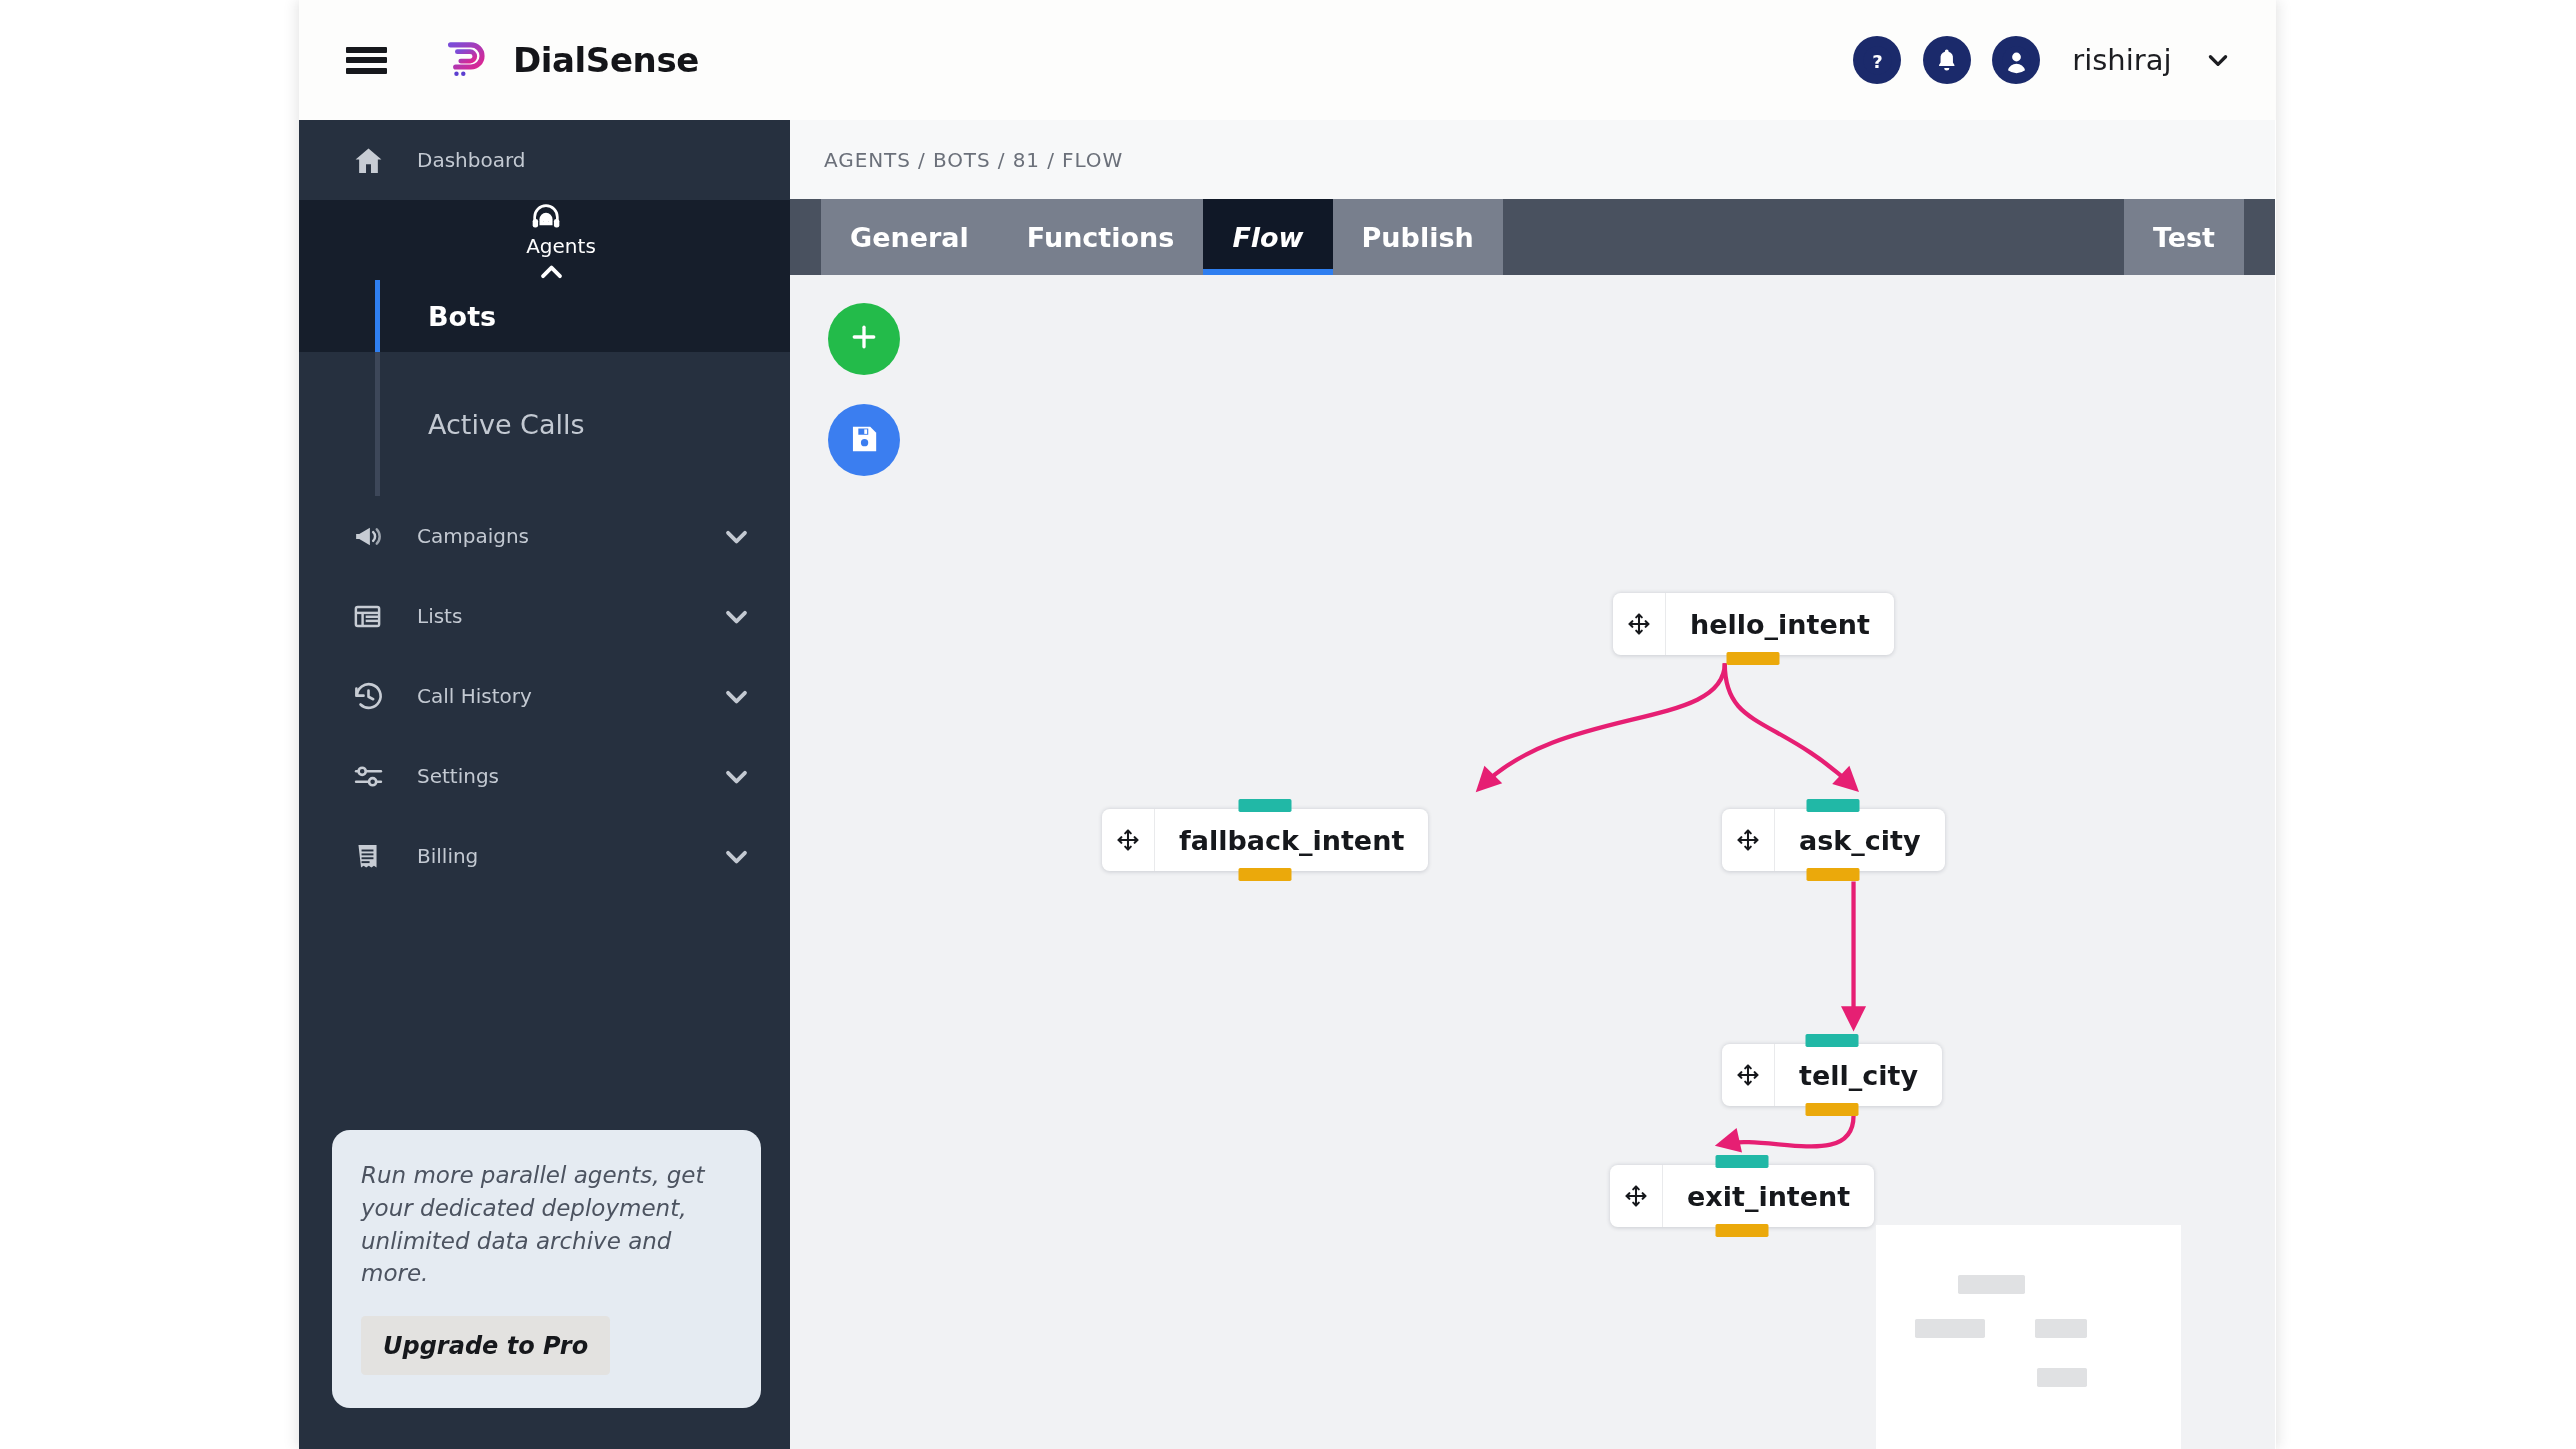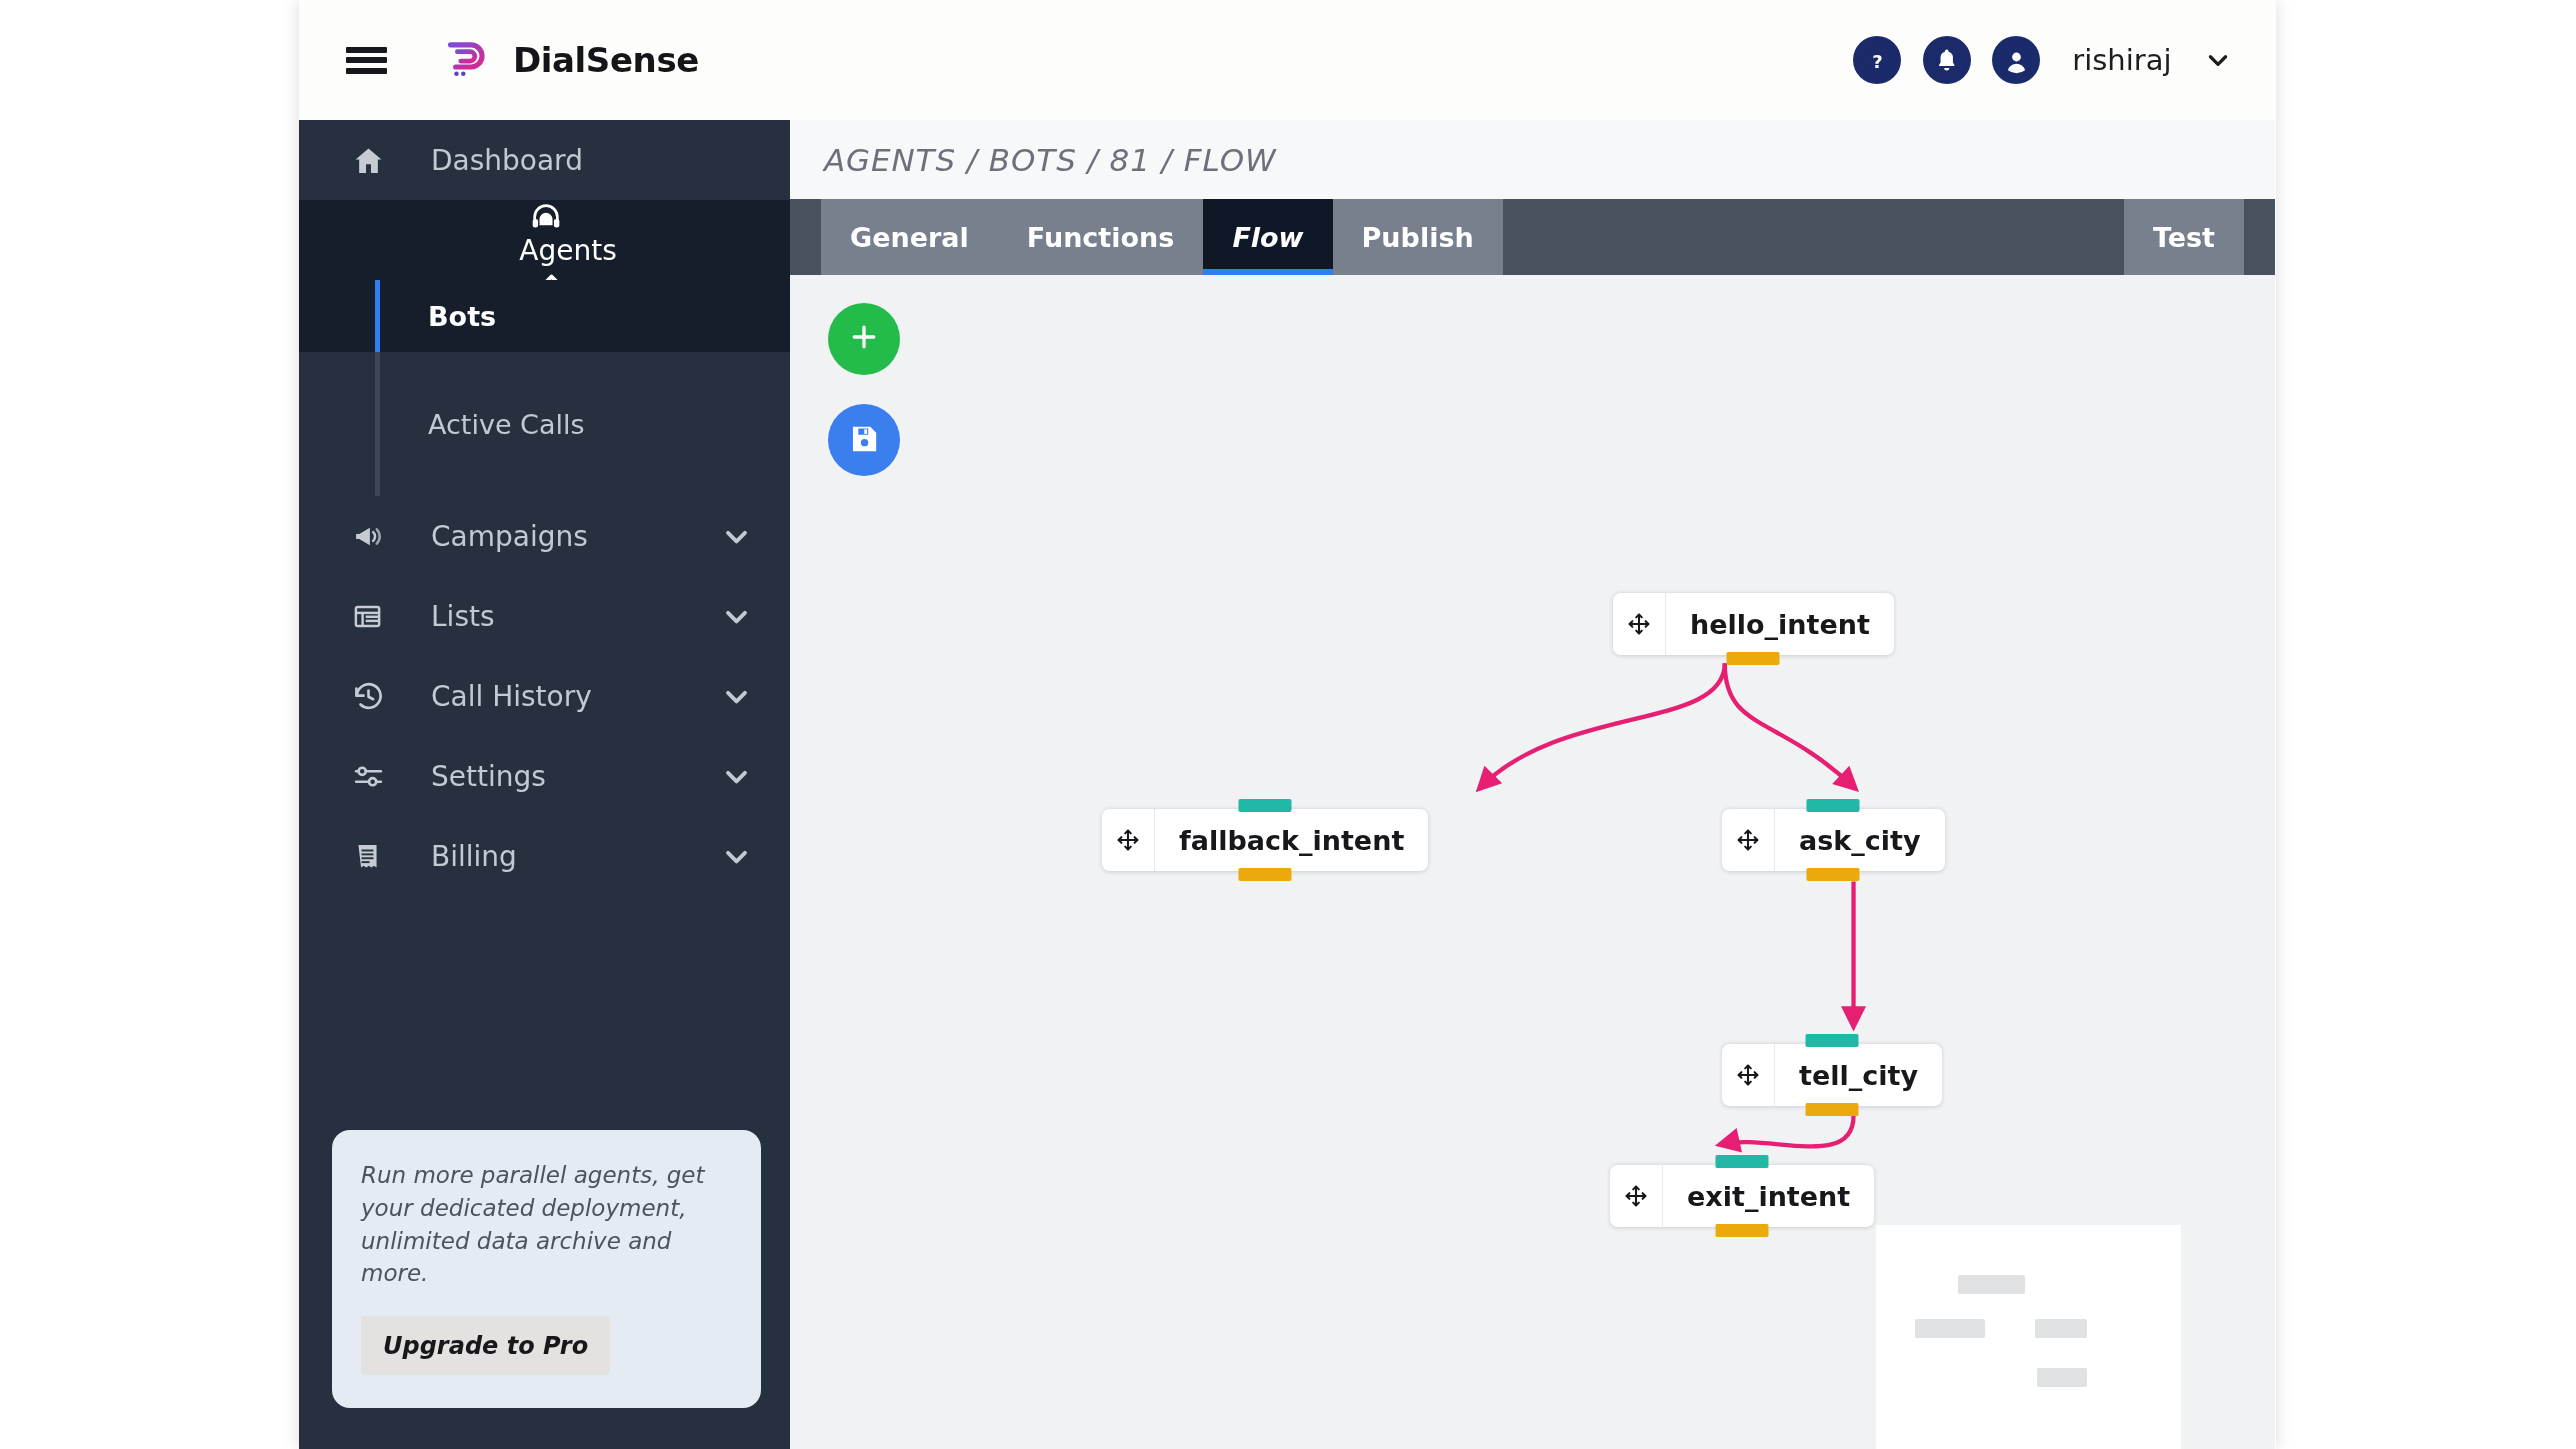--- a/index.html
+++ b/index.html
@@ -60,21 +60,21 @@
     width: 491px; height: 1329px;
     background: #26303f;
     overflow: hidden;
   }
   .nav-item {
     position: relative;
     height: 80px; display: flex; align-items: center;
     padding: 0 39px 0 53px; cursor: pointer;
   }
   .nav-item .nav-icon { width: 46px; flex: none; display: flex; align-items: center; color: #c7ccd4; }
-  .nav-item .nav-label { font-size: 28px; color: #c3c9d2; margin-left: 33px; flex: 1; }
+  .nav-item .nav-label { font-size: 20px; color: #c3c9d2; margin-left: 19px; flex: 1; }
   .nav-item .nav-chevron { color: #c3c9d2; display:flex; align-items:center; }
   .nav-item.expanded { background: #161e2b; flex-direction: column; }
   .nav-item.expanded .nav-label, .nav-item.expanded .nav-icon, .nav-item.expanded .nav-chevron { color: #ffffff; }
 
   .subnav { background: #161e2b; position: relative; }
   .subnav::before {
     content:""; position: absolute; left: 76px; top: 0; bottom: 0; width: 5.2px;
     background: #3d4759;
   }
   .sub-item {
@@ -109,21 +109,21 @@
   
   #main {
     position: absolute; left: 491px; top: 120px;
     width: 1485px; height: 1329px;
     background: #f4f5f6;
     overflow: hidden;
   }
   #breadcrumb {
     height: 79px; display: flex; align-items: center;
     padding-left: 34px; background: #f7f8f9;
-    font-size: 31px; color: #6b707a; letter-spacing: 0.9px; font-style: italic;
+    font-size: 20px; color: #6b707a; letter-spacing: 0.9px;
   }
 
   
   #tabbar {
     height: 76px; background: #ec4899; display: flex; align-items: stretch;
     position: relative;
   }
   #tabbar .spacer-left { width: 31px; background: #49515f; flex: none; }
   .tab {
     display: flex; align-items: center; padding: 0 29px;

